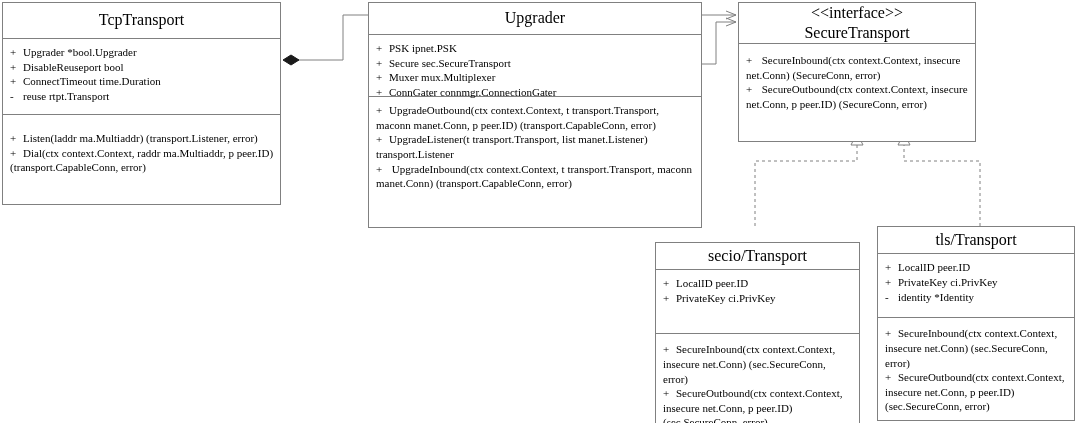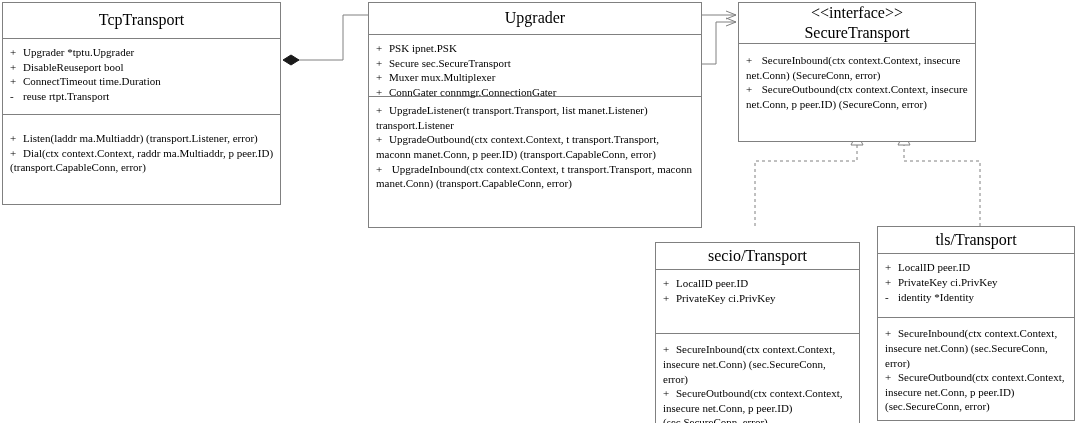--- a/index.html
+++ b/index.html
@@ -125,21 +125,21 @@
       <polygon points="904,133 898,145 910,145" fill="#ffffff" stroke="#808080" stroke-width="1"></polygon>
     </g>
   </svg>
 
   <div class="uml-class" id="box-tcptransport">
     <div class="uml-header">
       <span class="cname">TcpTransport</span>
     </div>
     <div class="uml-section attrs">
       <div class="member">
-        <span class="vis">+</span><span>Upgrader *tptu.Upgrader</span>
+        <span class="vis">+</span><span>Upgrader *bool.Upgrader</span>
       </div>
       <div class="member">
         <span class="vis">+</span><span>DisableReuseport bool</span>
       </div>
       <div class="member">
         <span class="vis">+</span><span>ConnectTimeout time.Duration</span>
       </div>
       <div class="member">
         <span class="vis">-</span><span>reuse rtpt.Transport</span>
       </div>
@@ -167,24 +167,24 @@
       </div>
       <div class="member">
         <span class="vis">+</span><span>Muxer     mux.Multiplexer</span>
       </div>
       <div class="member">
         <span class="vis">+</span><span>ConnGater connmgr.ConnectionGater</span>
       </div>
     </div>
     <div class="uml-section ops">
       <div class="member">
+        <span class="vis">+</span><span>UpgradeOutbound(ctx context.Context, t transport.Transport, maconn manet.Conn, p peer.ID) (transport.CapableConn, error)</span>
+      </div>
+      <div class="member">
         <span class="vis">+</span><span>UpgradeListener(t transport.Transport, list manet.Listener) transport.Listener</span>
-      </div>
-      <div class="member">
-        <span class="vis">+</span><span>UpgradeOutbound(ctx context.Context, t transport.Transport, maconn manet.Conn, p peer.ID) (transport.CapableConn, error)</span>
       </div>
       <div class="member">
         <span class="vis">+</span><span> UpgradeInbound(ctx context.Context, t transport.Transport, maconn manet.Conn) (transport.CapableConn, error)</span>
       </div>
     </div>
   </div>
 
   <div class="uml-class" id="box-securetransport">
     <div class="uml-header">
       <span class="stereotype">&lt;&lt;interface&gt;&gt;</span>

